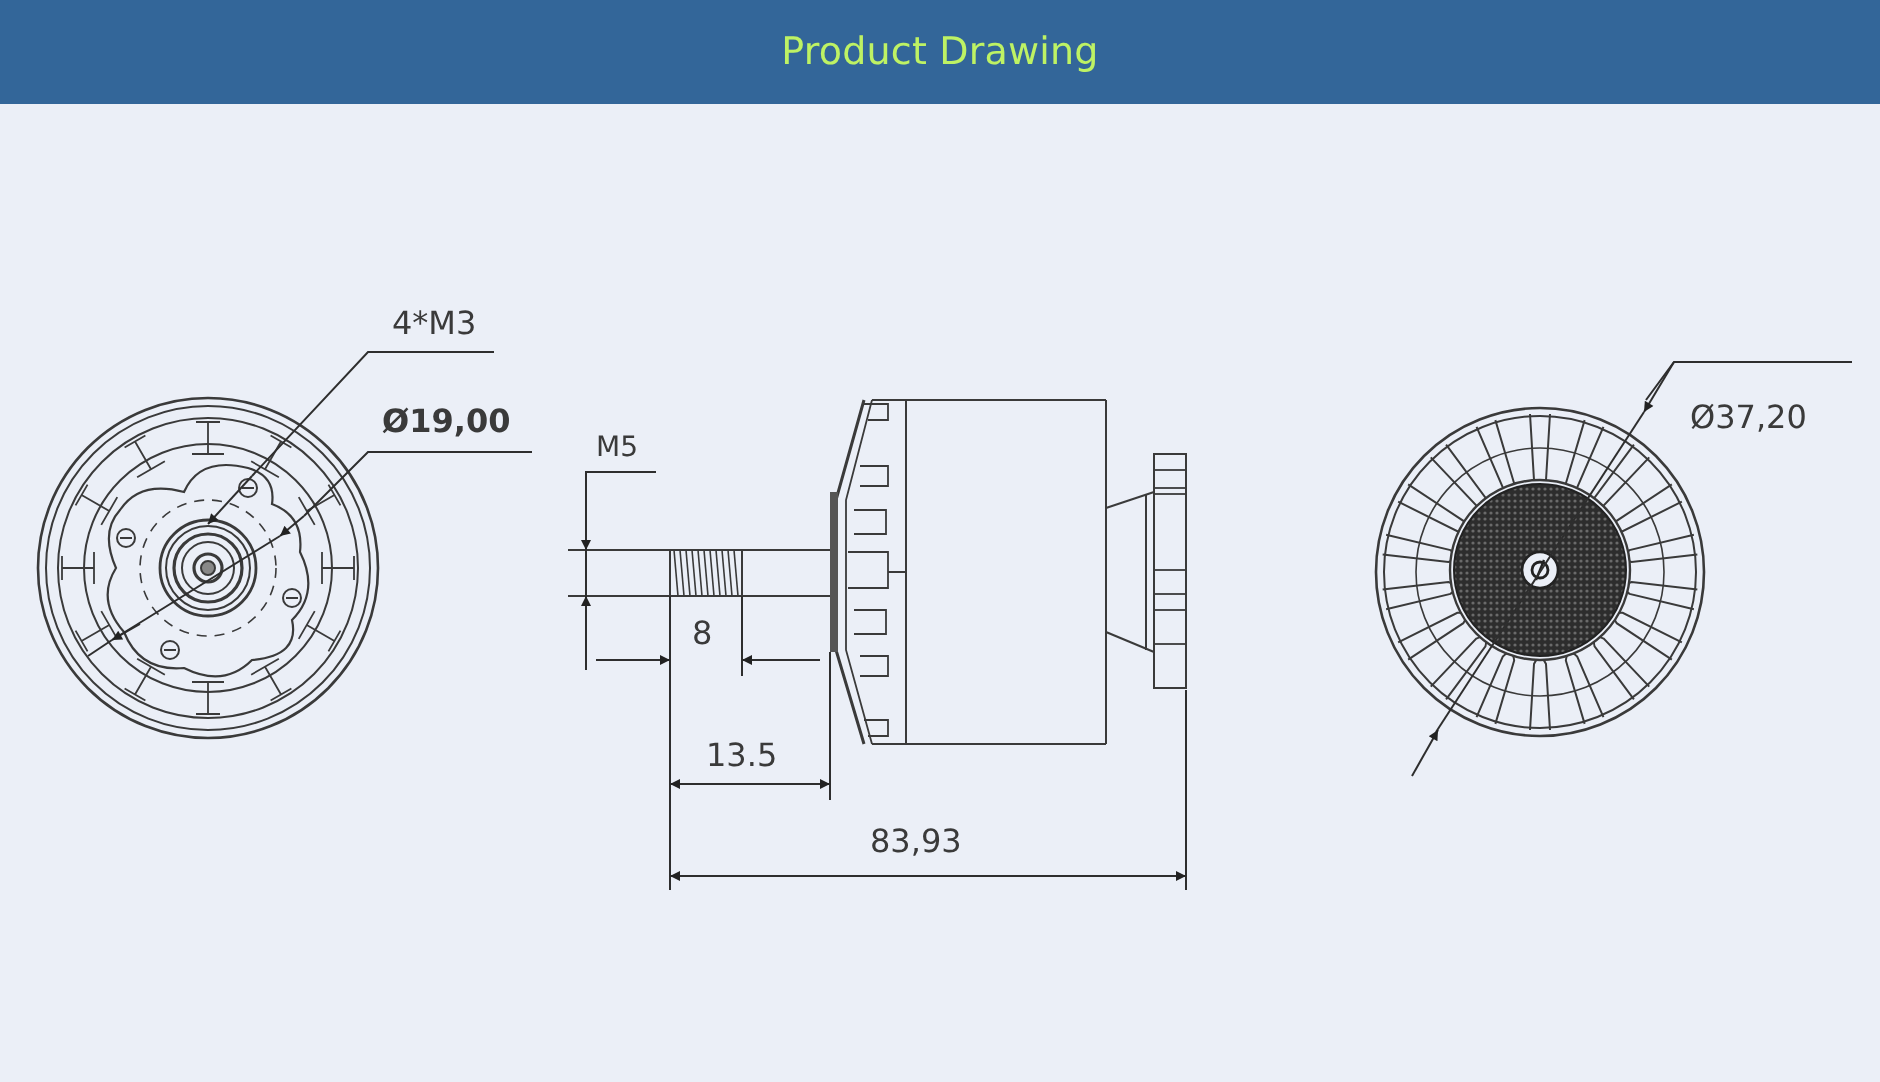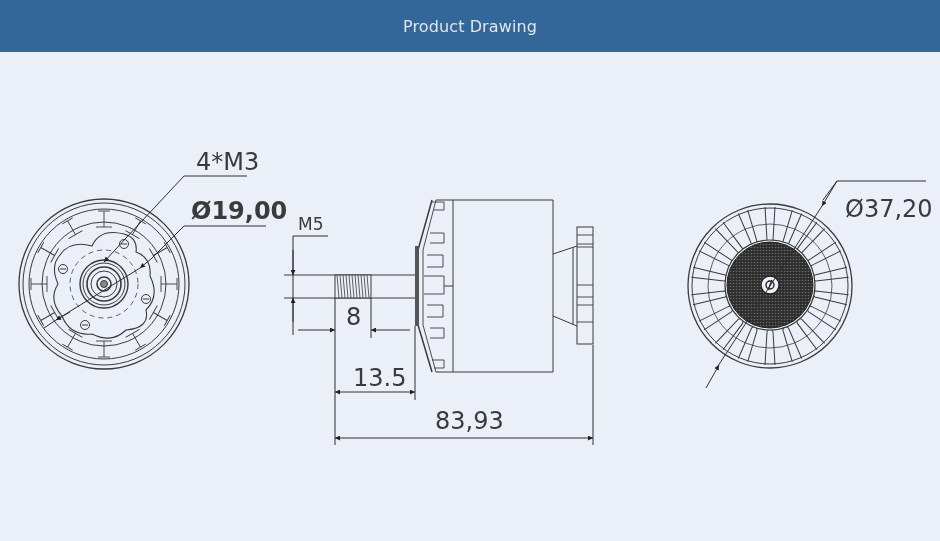--- a/index.html
+++ b/index.html
@@ -7,27 +7,27 @@
     width: 940px; height: 541px; overflow: hidden;
     background: #ebeff7;
     font-family: "DejaVu Sans", sans-serif;
   }
   .header {
     position: absolute; left: 0; top: 0; width: 940px; height: 52px;
     background: #336699;
     display: flex; align-items: center; justify-content: center;
   }
   .header-title {
-    color: #e5e5e5; font-size: 16px; letter-spacing: 0.1px;
+    color: #bef264; font-size: 19px; letter-spacing: 0.1px;
     font-family: "DejaVu Sans", sans-serif;
   }
   .canvas { position: absolute; left: 0; top: 52px; width: 940px; height: 489px; }
   .drawing { position: absolute; left: 0; top: 0; }
   .dim-label {
-    position: absolute; color: #3a3a3a; font-size: 24px; line-height: 20px;
+    position: absolute; color: #3a3a3a; font-size: 16px; line-height: 20px;
     font-family: "DejaVu Sans", sans-serif; white-space: nowrap;
   }
 </style>
 </head>
 <body>
 
 <div class="header">
   <span class="header-title">Product Drawing</span>
 </div>
 
@@ -270,18 +270,18 @@
     <g stroke="#2e2e2e" fill="none" stroke-width="1">
       <polyline points="926,181 837,181 823,200"></polyline>
       <line x1="837" y1="181" x2="822" y2="206" marker-end="url(#arrow)"></line>
       <line x1="822" y1="206" x2="718" y2="366"></line>
       <line x1="706" y1="388" x2="719" y2="365" marker-end="url(#arrow)"></line>
     </g>
   </svg>
 
   <span class="dim-label" style="left:196px; top:100px;">4*M3</span>
   <span class="dim-label" style="left:191px; top:149px;font-weight:bold;">Ø19,00</span>
-  <span class="dim-label" style="left:298px; top:162px; font-size:17px;">M5</span>
+  <span class="dim-label" style="left:298px; top:162px; font-size:14px;">M5</span>
   <span class="dim-label" style="left:346px; top:255px;">8</span>
   <span class="dim-label" style="left:353px; top:316px;">13.5</span>
   <span class="dim-label" style="left:435px; top:359px;">83,93</span>
   <span class="dim-label" style="left:845px; top:101px;margin-top:46px;">Ø37,20</span>
 </div>
 
 </body></html>

